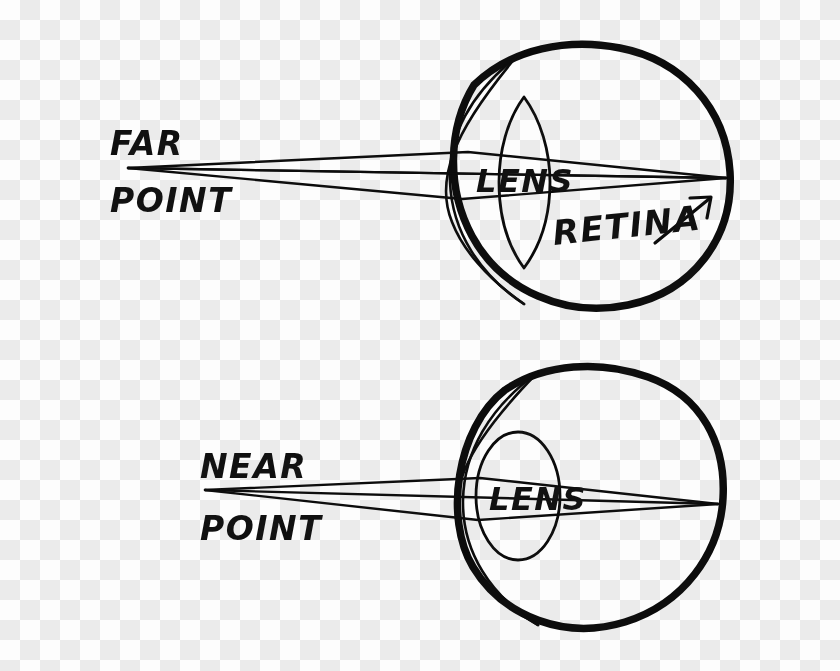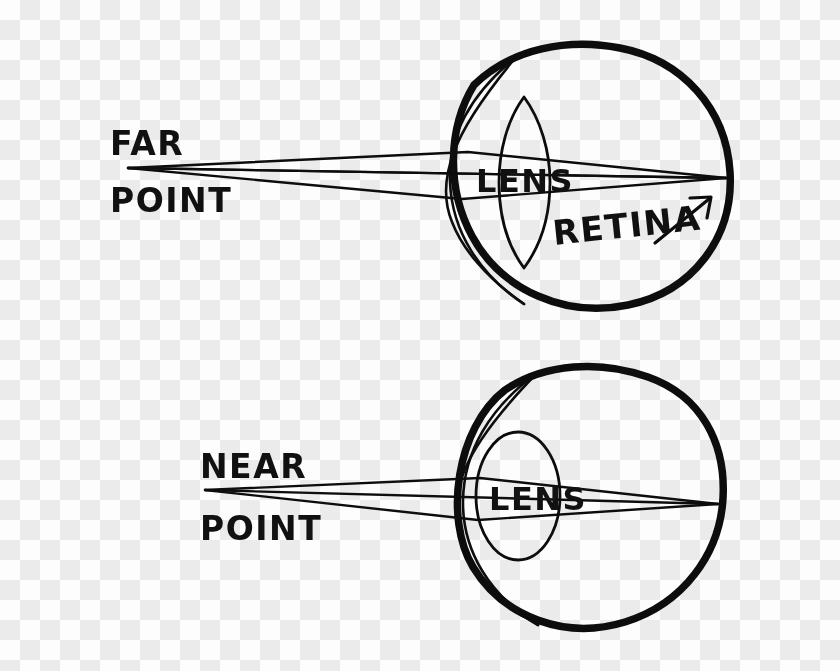--- a/index.html
+++ b/index.html
@@ -16,20 +16,21 @@
     width: 840px;
     height: 671px;
     overflow: hidden;
     
     background-color: #fdfdfd;
     background-image:
       linear-gradient(45deg, #ebebeb 25%, transparent 25%, transparent 75%, #ebebeb 75%, #ebebeb),
       linear-gradient(45deg, #ebebeb 25%, transparent 25%, transparent 75%, #ebebeb 75%, #ebebeb);
     background-size: 40px 40px;
     background-position: 0 0, 20px 20px;
+    font-style: italic;
   }
   #art {
     position: absolute;
     left: 0;
     top: 0;
     width: 840px;
     height: 671px;
   }
   .ink {
     fill: none;

